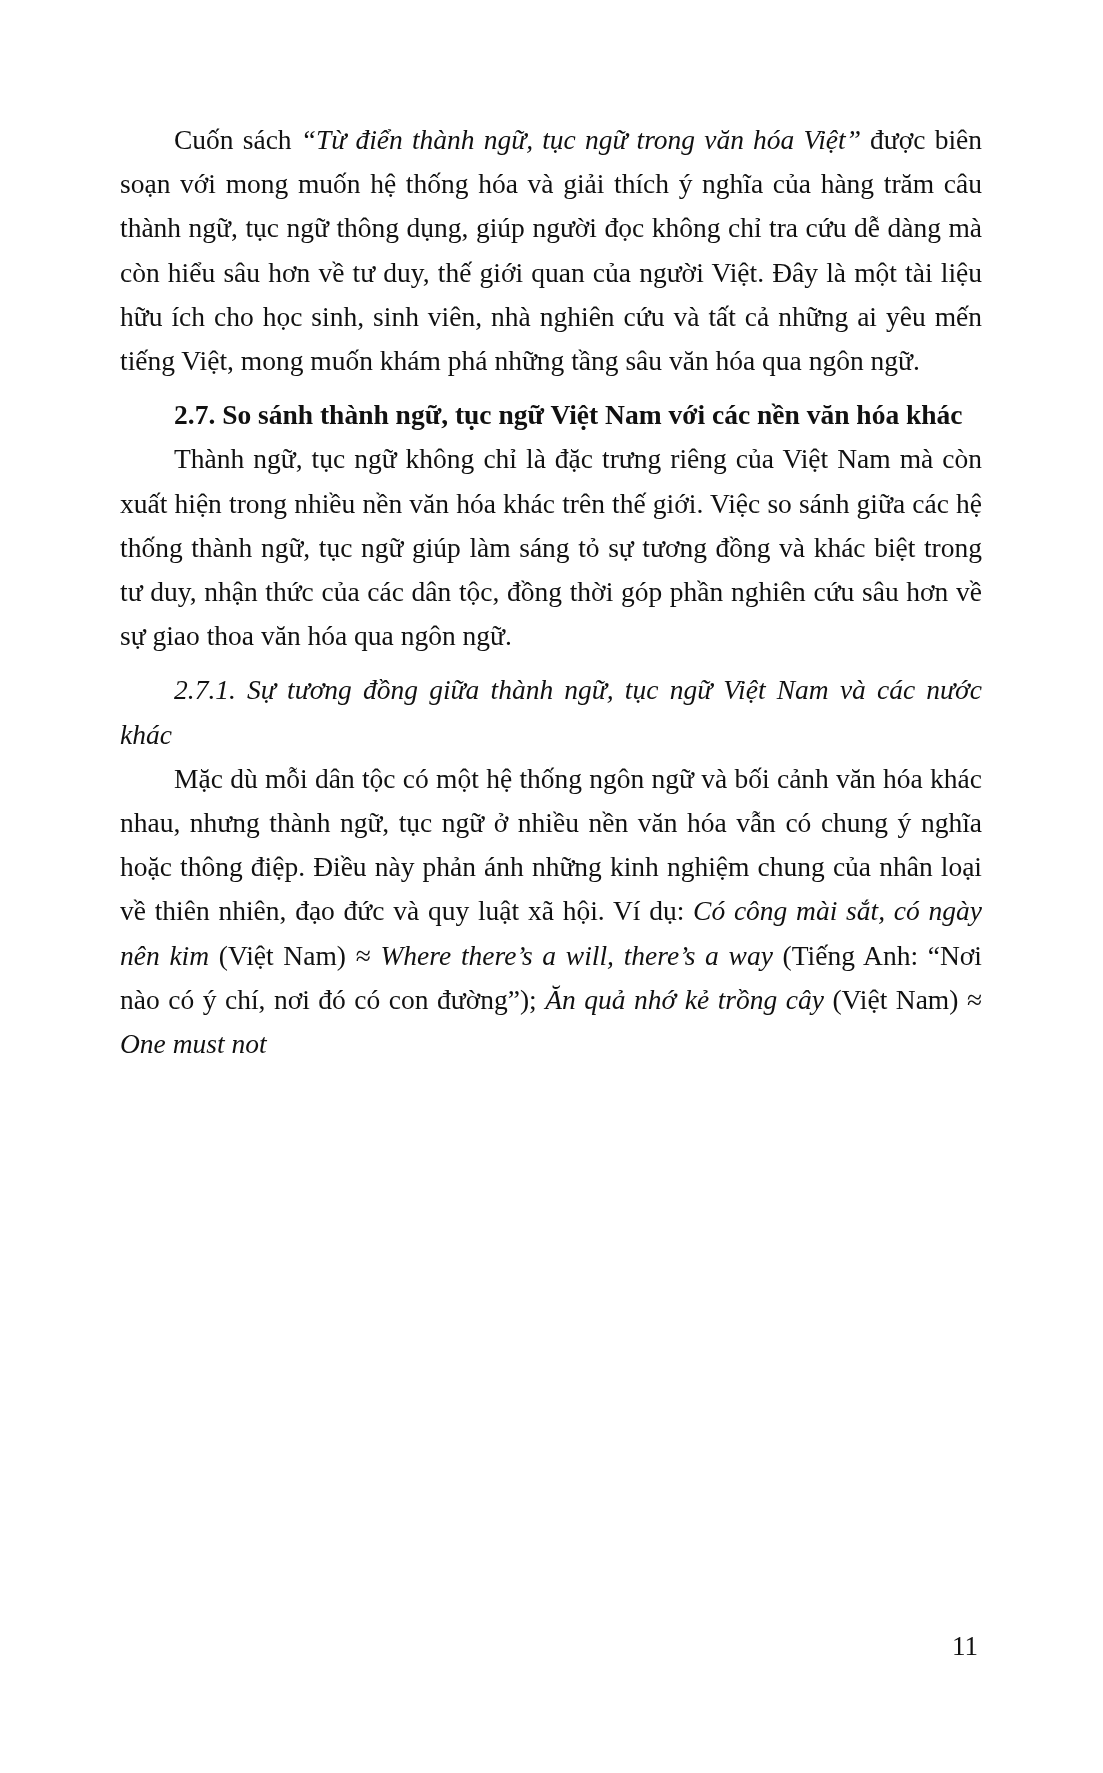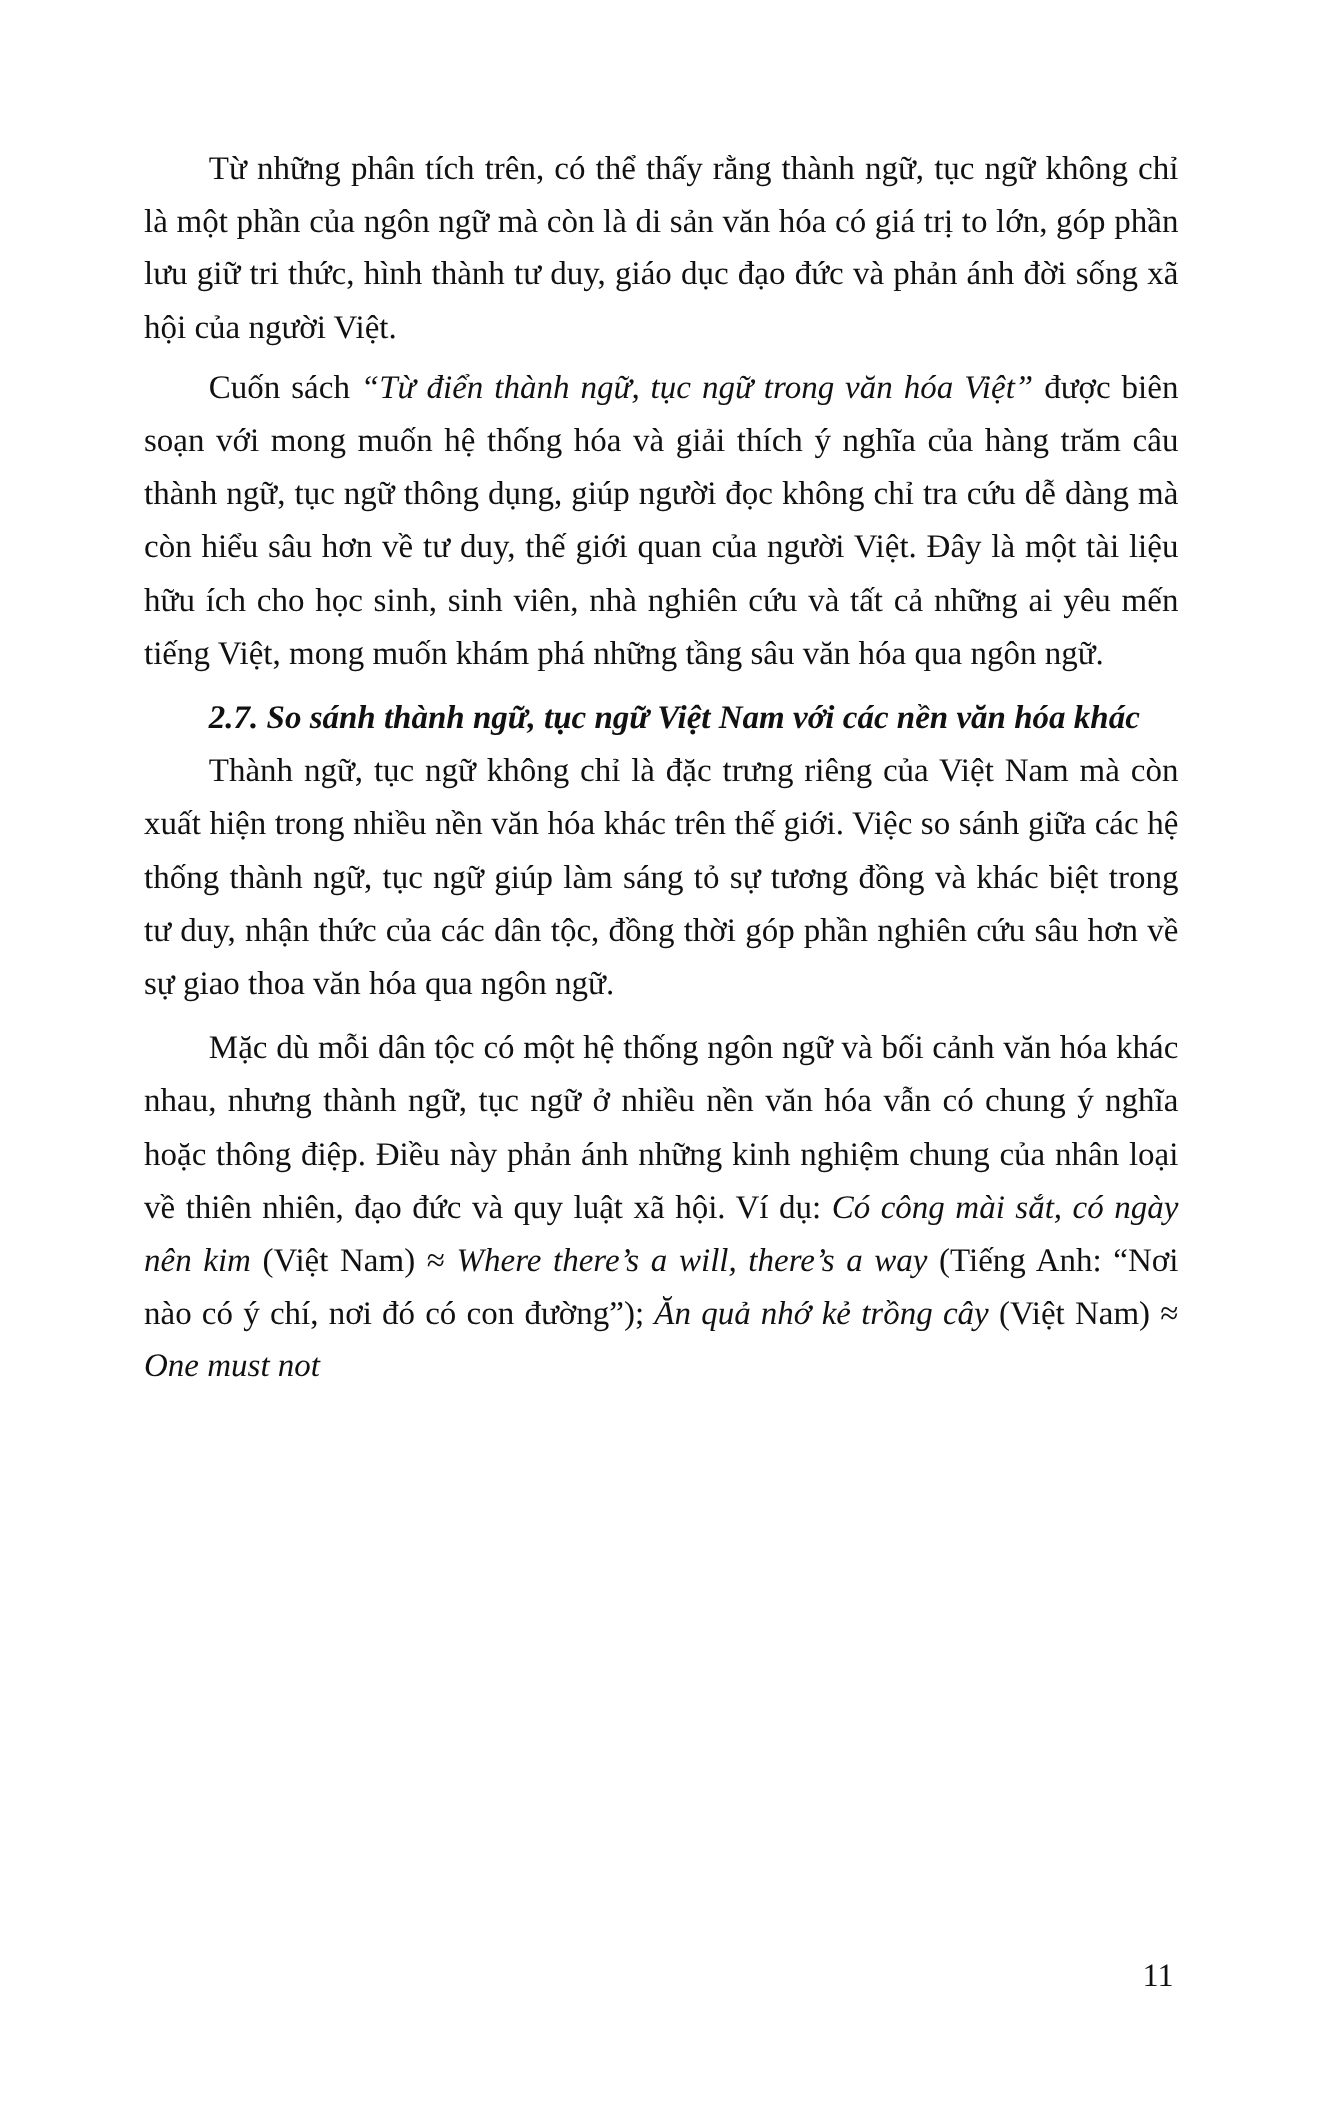--- a/index.html
+++ b/index.html
@@ -7,44 +7,44 @@
   .page {
     position: absolute; left: 120px; top: 118px; width: 862px;
     font-family: "Liberation Serif", "DejaVu Serif", serif;
     font-size: 27.5px; line-height: 44.2px; color: #111111;
     text-align: justify;
   }
   .para { margin: 0 0 6px 0; text-indent: 54px; }
   .para.last { margin-bottom: 10px; }
   .heading {
     margin: 4px 0 0 0; text-indent: 54px;
-    font-weight: bold; font-style: italic;
+    font-weight: bold; 
   }
   .subheading {
     margin: 6px 0 0 0; text-indent: 54px; font-style: italic;
   }
   em, .it { }
   .page-number {
     position: absolute; left: 952px; top: 1631px;
     font-family: Liberation Serif, serif;
     font-size: 27px; color: #111111;
   }
 </style>
 </head>
 <body>
 
 <div class="page">
 
-  <p class="para">Từ những phân tích trên, có thể thấy rằng thành ngữ, tục ngữ không chỉ là một phần của ngôn ngữ mà còn là di sản văn hóa có giá trị to lớn, góp phần lưu giữ tri thức, hình thành tư duy, giáo dục đạo đức và phản ánh đời sống xã hội của người Việt.</p>
 
 
   <p class="para last"><span>Cuốn sách </span><em>“Từ điển thành ngữ, tục ngữ trong văn hóa Việt”</em><span> được biên soạn với mong muốn hệ thống hóa và giải thích ý nghĩa của hàng trăm câu thành ngữ, tục ngữ thông dụng, giúp người đọc không chỉ tra cứu dễ dàng mà còn hiểu sâu hơn về tư duy, thế giới quan của người Việt. Đây là một tài liệu hữu ích cho học sinh, sinh viên, nhà nghiên cứu và tất cả những ai yêu mến tiếng Việt, mong muốn khám phá những tầng sâu văn hóa qua ngôn ngữ.</span></p>
 
   <p class="heading">2.7. So sánh thành ngữ, tục ngữ Việt Nam với các nền văn hóa khác</p>
 
   <p class="para last">Thành ngữ, tục ngữ không chỉ là đặc trưng riêng của Việt Nam mà còn xuất hiện trong nhiều nền văn hóa khác trên thế giới. Việc so sánh giữa các hệ thống thành ngữ, tục ngữ giúp làm sáng tỏ sự tương đồng và khác biệt trong tư duy, nhận thức của các dân tộc, đồng thời góp phần nghiên cứu sâu hơn về sự giao thoa văn hóa qua ngôn ngữ.</p>
 
+  <p class="subheading">2.7.1. Sự tương đồng giữa thành ngữ, tục ngữ Việt Nam và các nước khác</p>
 
   <p class="para"><span>Mặc dù mỗi dân tộc có một hệ thống ngôn ngữ và bối cảnh văn hóa khác nhau, nhưng thành ngữ, tục ngữ ở nhiều nền văn hóa vẫn có chung ý nghĩa hoặc thông điệp. Điều này phản ánh những kinh nghiệm chung của nhân loại về thiên nhiên, đạo đức và quy luật xã hội. Ví dụ: </span><em>Có công mài sắt, có ngày nên kim</em><span> (Việt Nam) ≈ </span><em>Where there’s a will, there’s a way</em><span> (Tiếng Anh: “Nơi nào có ý chí, nơi đó có con đường”); </span><em>Ăn quả nhớ kẻ trồng cây</em><span> (Việt Nam) ≈ </span><em>One must not</em></p>
 
 </div>
 
 <div class="page-number">11</div>
 
 </body></html>

